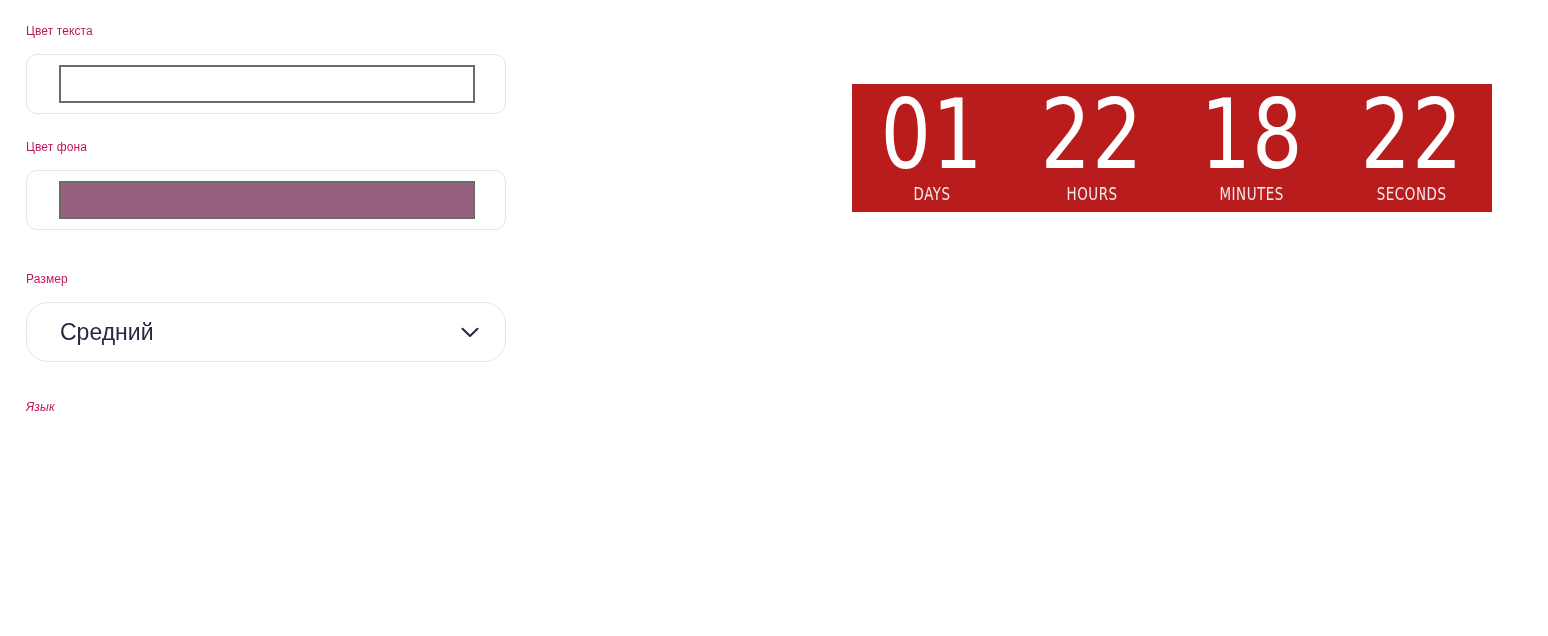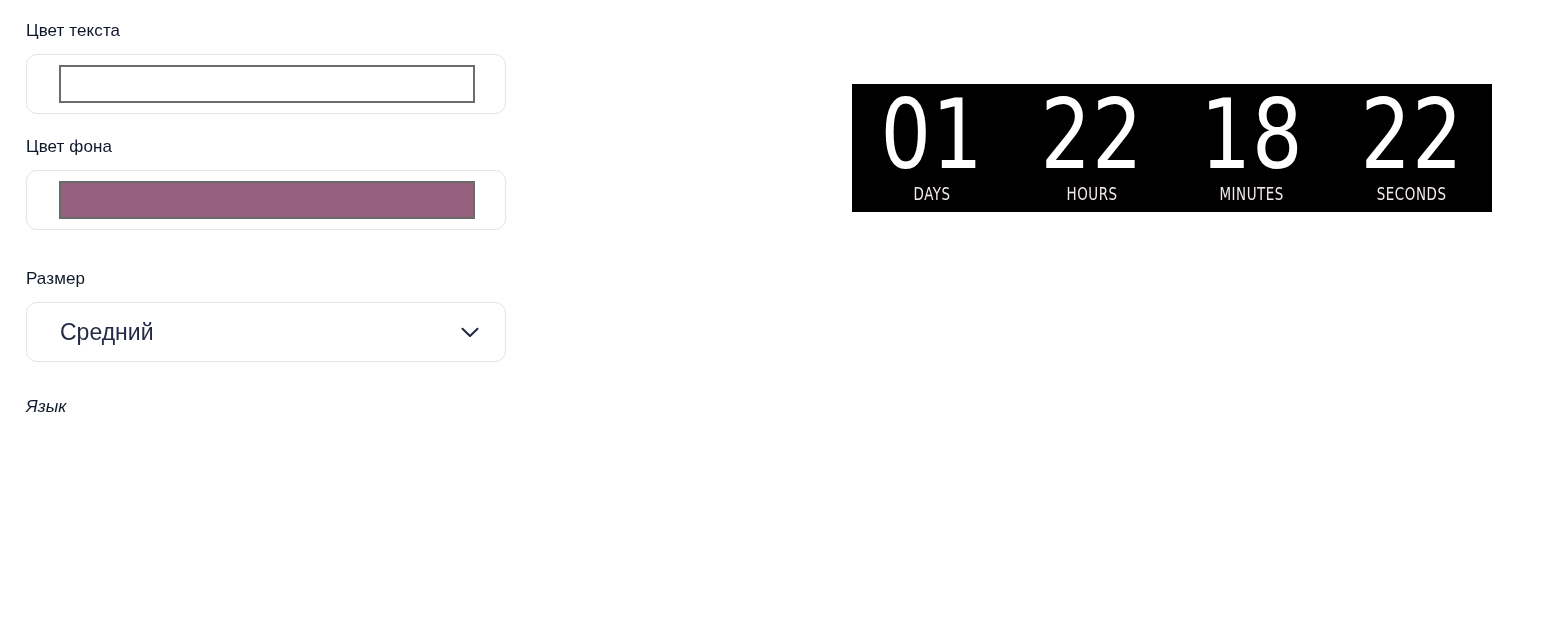--- a/index.html
+++ b/index.html
@@ -22,23 +22,23 @@
     left: 26px;
     top: 20px;
     width: 480px;
   }
 
   .field-group { margin-bottom: 22px; }
   .field-group.size-group { margin-top: 38px; }
   .field-group.lang-group { margin-top: 34px; font-style: italic; }
 
   .field-label {
-    font-size: 17px;
+    font-size: 12px;
     line-height: 22px;
-    color: #0f172a;
+    color: #be185d;
     font-family: "Liberation Sans", sans-serif;
     margin-bottom: 12px;
     letter-spacing: 0.1px;
   }
 
   
   .color-control {
     box-sizing: border-box;
     width: 480px;
     height: 60px;
@@ -59,21 +59,21 @@
   .color-swatch.filled {
     border-color: #6b6b6b;
   }
 
   
   .select-control {
     box-sizing: border-box;
     width: 480px;
     height: 60px;
     border: 1px solid #e4e4ec;
-    border-radius: 11px;
+    border-radius: 22px;
     background: #ffffff;
     display: flex;
     align-items: center;
     justify-content: space-between;
     padding: 0 26px 0 33px;
   }
   .select-value {
     font-size: 23px;
     color: #242a45;
     font-family: "Liberation Sans", sans-serif;
@@ -159,21 +159,21 @@
       </span>
     </div>
   </div>
 
   <div class="field-group lang-group">
     <div class="field-label">Язык</div>
   </div>
 
 </div>
 
-<div class="countdown-widget" id="countdown-widget" style="background: #000000; justify-content: flex-end;">
+<div class="countdown-widget" id="countdown-widget" style="background: #b91c1c; justify-content: flex-end;">
   <div class="cd-unit">
     <div class="cd-value" style="color: rgb(255, 255, 255);">01</div>
     <div class="cd-label">DAYS</div>
   </div>
   <div class="cd-unit">
     <div class="cd-value" style="color: rgb(255, 255, 255);">22</div>
     <div class="cd-label">HOURS</div>
   </div>
   <div class="cd-unit">
     <div class="cd-value" style="color: rgb(255, 255, 255);">18</div>

